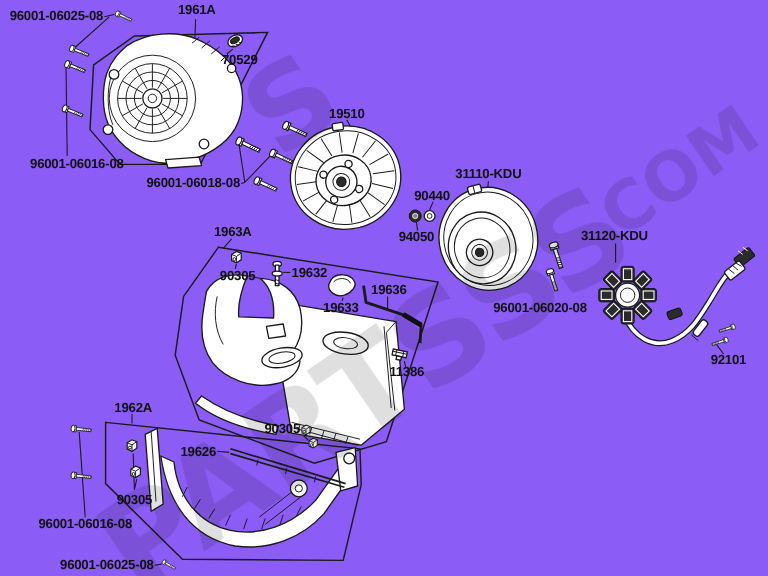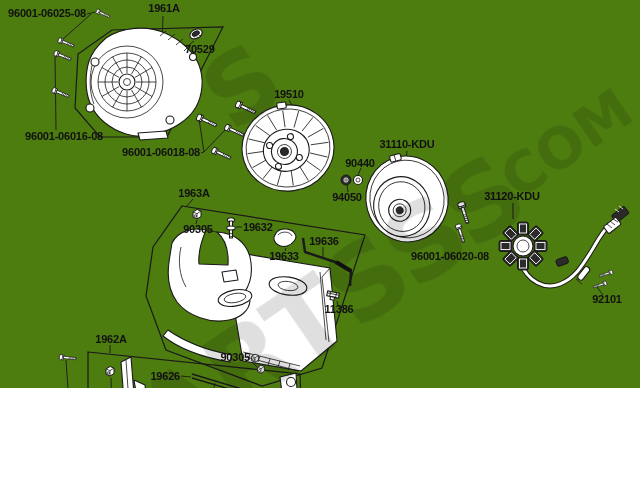--- a/index.html
+++ b/index.html
@@ -1,16 +1,16 @@
 <!DOCTYPE html>
 <html><head>
 <meta charset="utf-8">
 <style>
   html,body{margin:0;padding:0;background:#fff;}
-  .stage{position:relative;width:640px;height:388px;background:#4d7c0f;overflow:hidden;}
+  .stage{position:relative;width:640px;height:480px;background:#8b5cf6;overflow:hidden;}
   svg{position:absolute;left:0;top:0;}
   .part{fill:#ffffff;stroke:#1a1a1a;stroke-width:1.1;stroke-linejoin:round;}
   .thin{fill:none;stroke:#1a1a1a;stroke-width:0.8;}
   .ol{fill:none;stroke:#1a1a1a;stroke-width:1.2;stroke-linejoin:miter;}
   .ldr{fill:none;stroke:#1a1a1a;stroke-width:0.9;}
   .dark{fill:#2b2b2b;stroke:#111;stroke-width:0.8;}
   text.lbl{font-family:"Liberation Sans",sans-serif;font-weight:bold;font-size:11px;fill:#111;letter-spacing:-0.2px;}
   text.wm{font-family:"DejaVu Sans",sans-serif;font-weight:bold;fill:#d9d9d9;}
   .wmg{mix-blend-mode:multiply;opacity:0.85;}
 </style>

